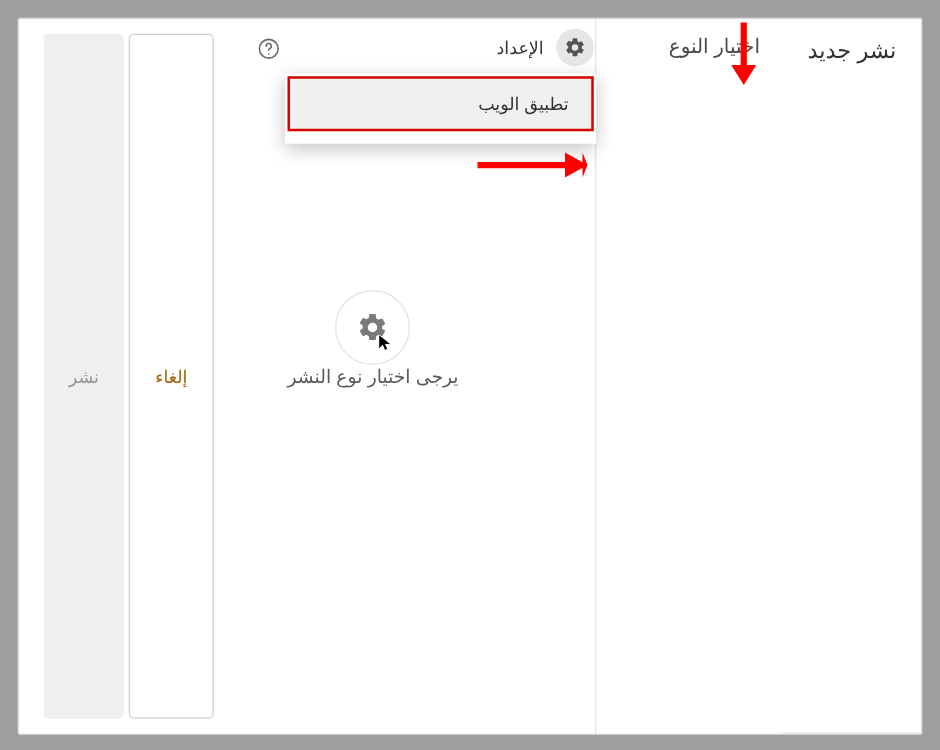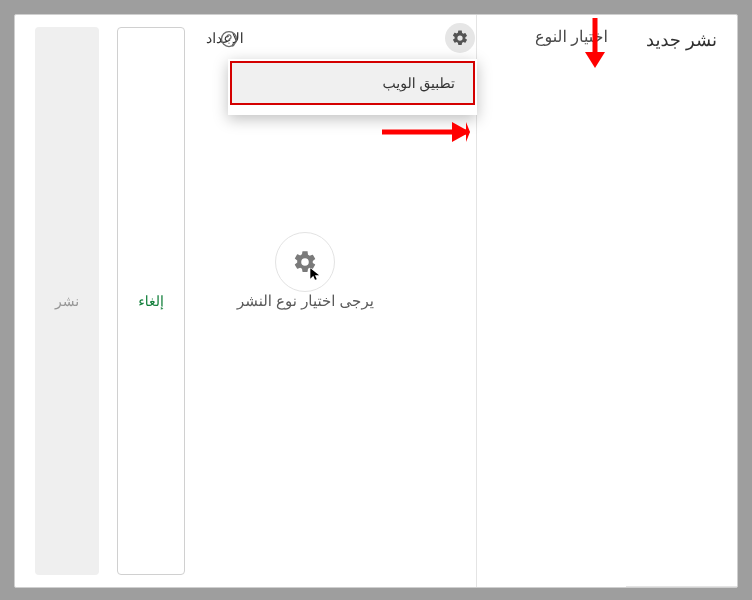--- a/index.html
+++ b/index.html
@@ -55,21 +55,21 @@
     }
     .main-area {
       flex: 1;
       position: relative;
     }
     .toolbar {
       display: flex;
       flex-direction: row;
       align-items: center;
       padding: 8px 1px;
-      justify-content: space-between;
+      gap: 10px;
     }
     .gear-btn {
       width: 30px;
       height: 30px;
       border-radius: 50%;
       background: #e6e6e6;
       display: flex;
       align-items: center;
       justify-content: center;
       cursor: pointer;
@@ -171,37 +171,37 @@
     }
     .center-text {
       font-size: 15px;
       color: #5a5a5a;
       direction: rtl;
     }
     .dialog-footer {
       padding: 12px 20px;
       display: flex;
       flex-direction: row-reverse;
-      gap: 18px;
+      gap: 4px;
       justify-content: flex-end;
     }
     .btn {
       padding: 8px 20px;
       font-size: 14px;
       border-radius: 4px;
       border: none;
       cursor: pointer;
     }
     .btn-publish {
       background: #efefef;
       color: #969696;
     }
     .btn-cancel {
       background: #fff;
-      color: #15803d;
+      color: #a16207;
       border: 1px solid #d0d0d0;
     }
     .red-arrow-down {
       position: absolute;
       top: 16px;
       left: 583px;
       z-index: 20;
       pointer-events: none;
     }
     .red-arrow-left {

